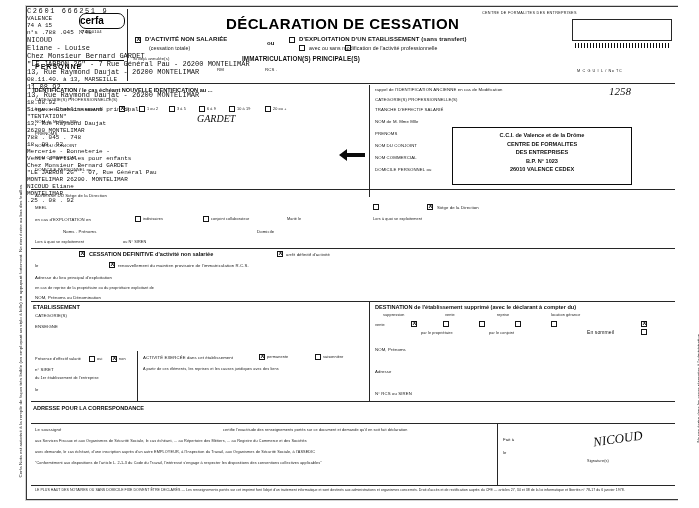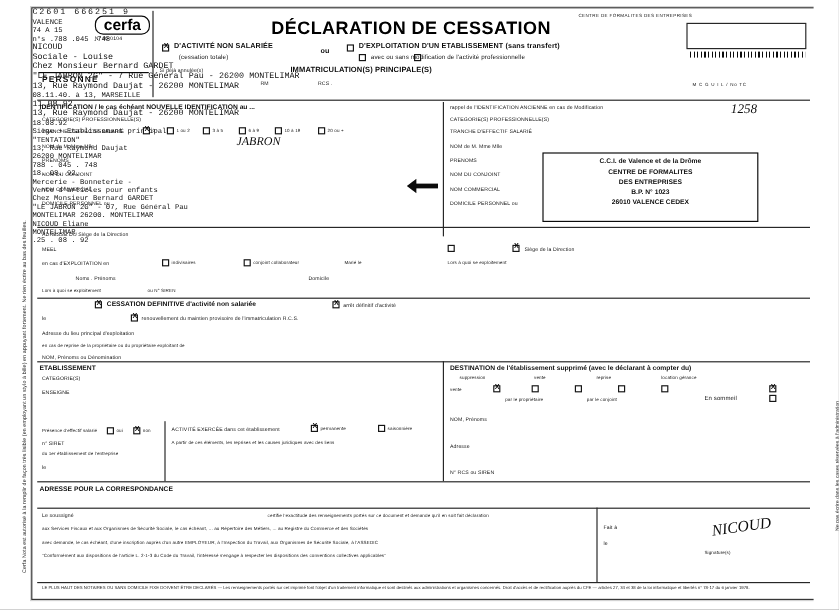--- a/index.html
+++ b/index.html
@@ -46,21 +46,21 @@
   .vrule{position:absolute;background:#2b2b2b;width:1px;}
   .title{
     position:absolute;font-weight:bold;font-size:15px;letter-spacing:.4px;color:#000;
   }
   .p4{
     position:absolute;left:6px;top:4px;width:38px;height:34px;border:1.4px solid #111;
     font-weight:bold;font-size:25px;text-align:center;line-height:34px;color:#000;
   }
   .cerfa{
     position:absolute;left:52px;top:6px;width:44px;height:14px;border:1.3px solid #111;
-    border-radius:7px;font-size:13px;font-weight:bold;text-align:center;line-height:14px;
+    border-radius:7px;font-size:10px;font-weight:bold;text-align:left;line-height:14px;
   }
   .ckbox{
     position:absolute;width:6px;height:6px;border:1px solid #1b1b1b;box-sizing:border-box;background:#fff;
   }
   .ckbox.x::after{
     content:"X";position:absolute;left:0.4px;top:-1.6px;font-size:6px;font-weight:bold;color:#111;
   }
   .stamp{
     position:absolute;border:1.4px solid #111;font-size:5.6px;text-align:center;
     color:#111;line-height:8.5px;font-weight:bold;padding-top:3px;box-sizing:border-box;
@@ -139,25 +139,25 @@
     <div class="ckbox" style="left:172px;top:99px;"></div>
     <div class="lbl tiny2" style="left:180px;top:100px;">6 à 9</div>
     <div class="ckbox" style="left:202px;top:99px;"></div>
     <div class="lbl tiny2" style="left:210px;top:100px;">10 à 19</div>
     <div class="ckbox" style="left:238px;top:99px;"></div>
     <div class="lbl tiny2" style="left:246px;top:100px;">20 ou +</div>
     <div class="lbl tiny" style="left:348px;top:100px;">TRANCHE D'EFFECTIF SALARIÉ</div>
 
     <div class="lbl tiny" style="left:8px;top:112px;">NOM de M. Mme Mlle</div>
     <div class="hw" style="left:72px;top:108px;">NICOUD</div>
-    <div class="sig" style="left:170px;top:106px;font-size:10px;">JABRON</div>
+    <div class="sig" style="left:170px;top:106px;font-size:10px;">GARDET</div>
     <div class="lbl tiny" style="left:348px;top:112px;">NOM de M. Mme Mlle</div>
 
     <div class="lbl tiny" style="left:8px;top:124px;">PRENOMS</div>
-    <div class="hw" style="left:72px;top:121px;">Sociale - Louise</div>
+    <div class="hw" style="left:72px;top:121px;">Eliane - Louise</div>
     <div class="lbl tiny" style="left:348px;top:124px;">PRENOMS</div>
 
     <div class="lbl tiny" style="left:8px;top:136px;">NOM DU CONJOINT</div>
     <div class="lbl tiny" style="left:348px;top:136px;">NOM DU CONJOINT</div>
 
     <div class="lbl tiny" style="left:8px;top:148px;">NOM COMMERCIAL</div>
     <div class="lbl tiny" style="left:348px;top:148px;">NOM COMMERCIAL</div>
 
     <div class="lbl tiny" style="left:8px;top:160px;">DOMICILE PERSONNEL ou</div>
     <div class="hw" style="left:72px;top:157px;">Chez Monsieur Bernard GARDET</div>

